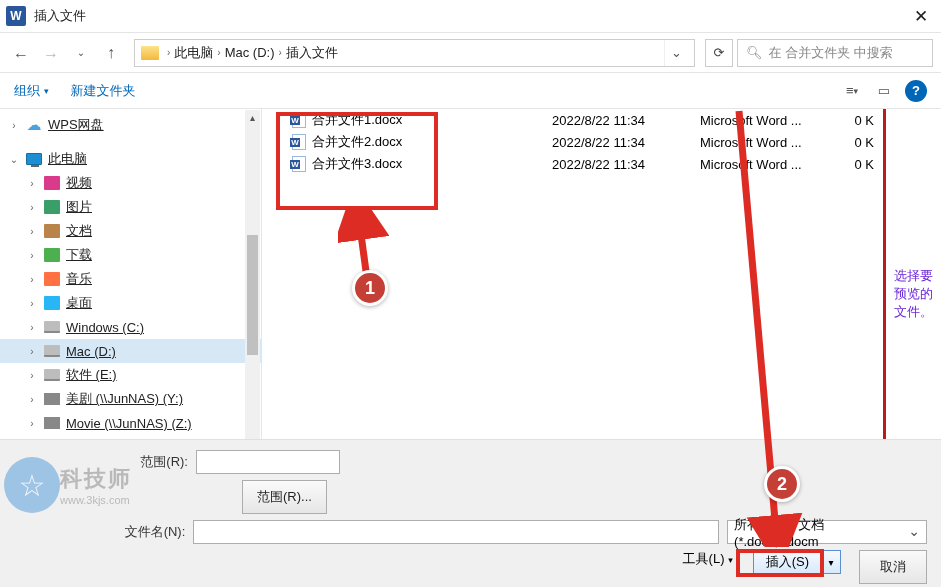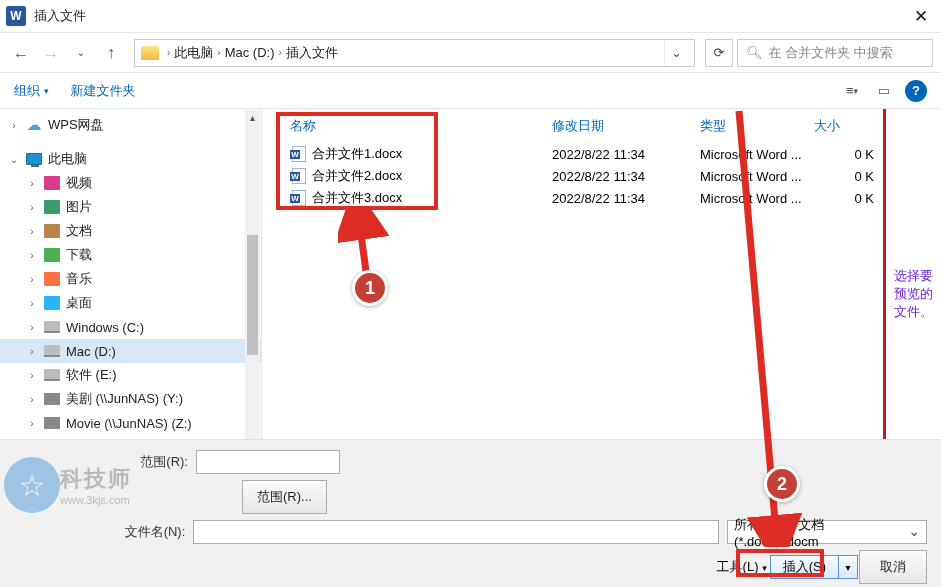--- a/index.html
+++ b/index.html
@@ -40,21 +40,21 @@
 .ico-monitor::after { content: ""; position: absolute; bottom: -3px; left: 4px; width: 8px; height: 2px; background: #666; }
 .ico-box { width: 16px; height: 14px; border-radius: 1px; }
 .ico-video { background: #d93b8a; }
 .ico-pict { background: #3a9e68; }
 .ico-doc { background: #b9844a; }
 .ico-down { background: #4caf50; }
 .ico-music { background: #ff7043; }
 .ico-desk { background: #29b6f6; }
 .ico-drive { width: 16px; height: 12px; background: #bdbdbd; border-bottom: 2px solid #888; border-radius: 1px; }
 .ico-net { width: 16px; height: 12px; background: #888; position: relative; }
-.tree-label { color: #222; }
+.tree-label { color: #222; text-decoration: underline; }
 .tree-scroll { position: absolute; right: 1px; top: 1px; bottom: 1px; width: 15px; background: #f0f0f0; }
 .tree-scroll .thumb { position: absolute; left: 2px; right: 2px; top: 34%; height: 120px; background: #c0c0c0; }
 .tree-scroll .arr { position: absolute; left: 0; right: 0; height: 15px; display: flex; align-items: center; justify-content: center; font-size: 10px; color: #555; }
 .divider { height: 10px; }
 
 .main-pane { flex: 1; position: relative; display: flex; }
 .file-area { flex: 1; position: relative; }
 .col-headers { height: 34px; display: flex; align-items: center; color: #555; font-size: 13px; padding-left: 28px; }
 .col-name { width: 262px; color: #0067b8; }
 .col-date { width: 148px; color: #0067b8; }
@@ -77,21 +77,21 @@
 .red-box { position: absolute; border: 4px solid #dd2c24; pointer-events: none; }
 
 .bottom { position: absolute; left: 0; right: 0; bottom: 0; height: 148px; background: #f0f0f0; border-top: 1px solid #e0e0e0; padding-top: 10px; }
 .brow { display: flex; align-items: center; margin-bottom: 6px; padding: 0 14px; }
 .brow .lbl { text-align: right; color: #333; padding-right: 8px; }
 .brow input.txt { height: 24px; border: 1px solid #adadad; padding: 0 6px; background: #fff; }
 .brow .sel { height: 24px; border: 1px solid #adadad; background: #fff; padding: 0 20px 0 6px; display: flex; align-items: center; position: relative; min-width: 182px; }
 .brow .sel::after { content: "⌄"; position: absolute; right: 6px; top: 2px; color: #555; font-size: 14px; }
 .btn { height: 24px; padding: 16px 14px; border: 1px solid #adadad; background: linear-gradient(#fafafa, #e6e6e6); display: flex; align-items: center; justify-content: center; cursor: pointer; color: #222; }
 .btn.small { min-width: 80px; }
-.actions { display: flex; justify-content: flex-end; align-items: center; gap: 1px; padding: 0 14px; margin-top: 6px; }
+.actions { display: flex; justify-content: flex-end; align-items: flex-start; gap: 18px; padding: 0 14px; margin-top: 6px; }
 .actions .lbl { margin-right: 2px; }
 .insert-btn { display: flex; align-items: center; border: 1px solid #5b8fd1; background: linear-gradient(#f5faff, #d9e9fb); height: 24px; cursor: pointer; }
 .insert-btn .main { padding: 0 12px; border-right: 1px solid #5b8fd1; height: 100%; display: flex; align-items: center; }
 .insert-btn .dd { width: 18px; display: flex; align-items: center; justify-content: center; font-size: 10px; }
 
 .watermark { position: absolute; left: 4px; bottom: 74px; display: flex; align-items: center; opacity: 0.45; }
 .wm-badge { width: 56px; height: 56px; border-radius: 50%; background: #3b8fd6; display: flex; align-items: center; justify-content: center; }
 .wm-star { font-size: 30px; color: #fff; }
 .wm-text { margin-left: 0; color: #777; }
 .wm-text .big { font-size: 22px; font-weight: bold; letter-spacing: 2px; }
@@ -241,26 +241,20 @@
         <div class="tree-label">Movie (\\JunNAS) (Z:)</div>
       </div>
       <div class="tree-scroll">
         <div class="arr" style="top:0">▴</div>
         <div class="thumb"></div>
         <div class="arr" style="bottom:0">▾</div>
       </div>
     </div>
   <div class="main-pane">
     <div class="file-area">
-      <div class="col-headers">
-        <div class="col-name">名称</div>
-        <div class="col-date">修改日期</div>
-        <div class="col-type">类型</div>
-        <div class="col-size">大小</div>
-      </div>
       <div id="file-rows">
           <div class="file-row">
             <div class="ficon">
               <div class="ficon-word"></div>
             </div>
             <div class="fname">合并文件1.docx</div>
             <div class="fdate">2022/8/22 11:34</div>
             <div class="ftype">Microsoft Word ...</div>
             <div class="fsize">0 K</div>
           </div>

